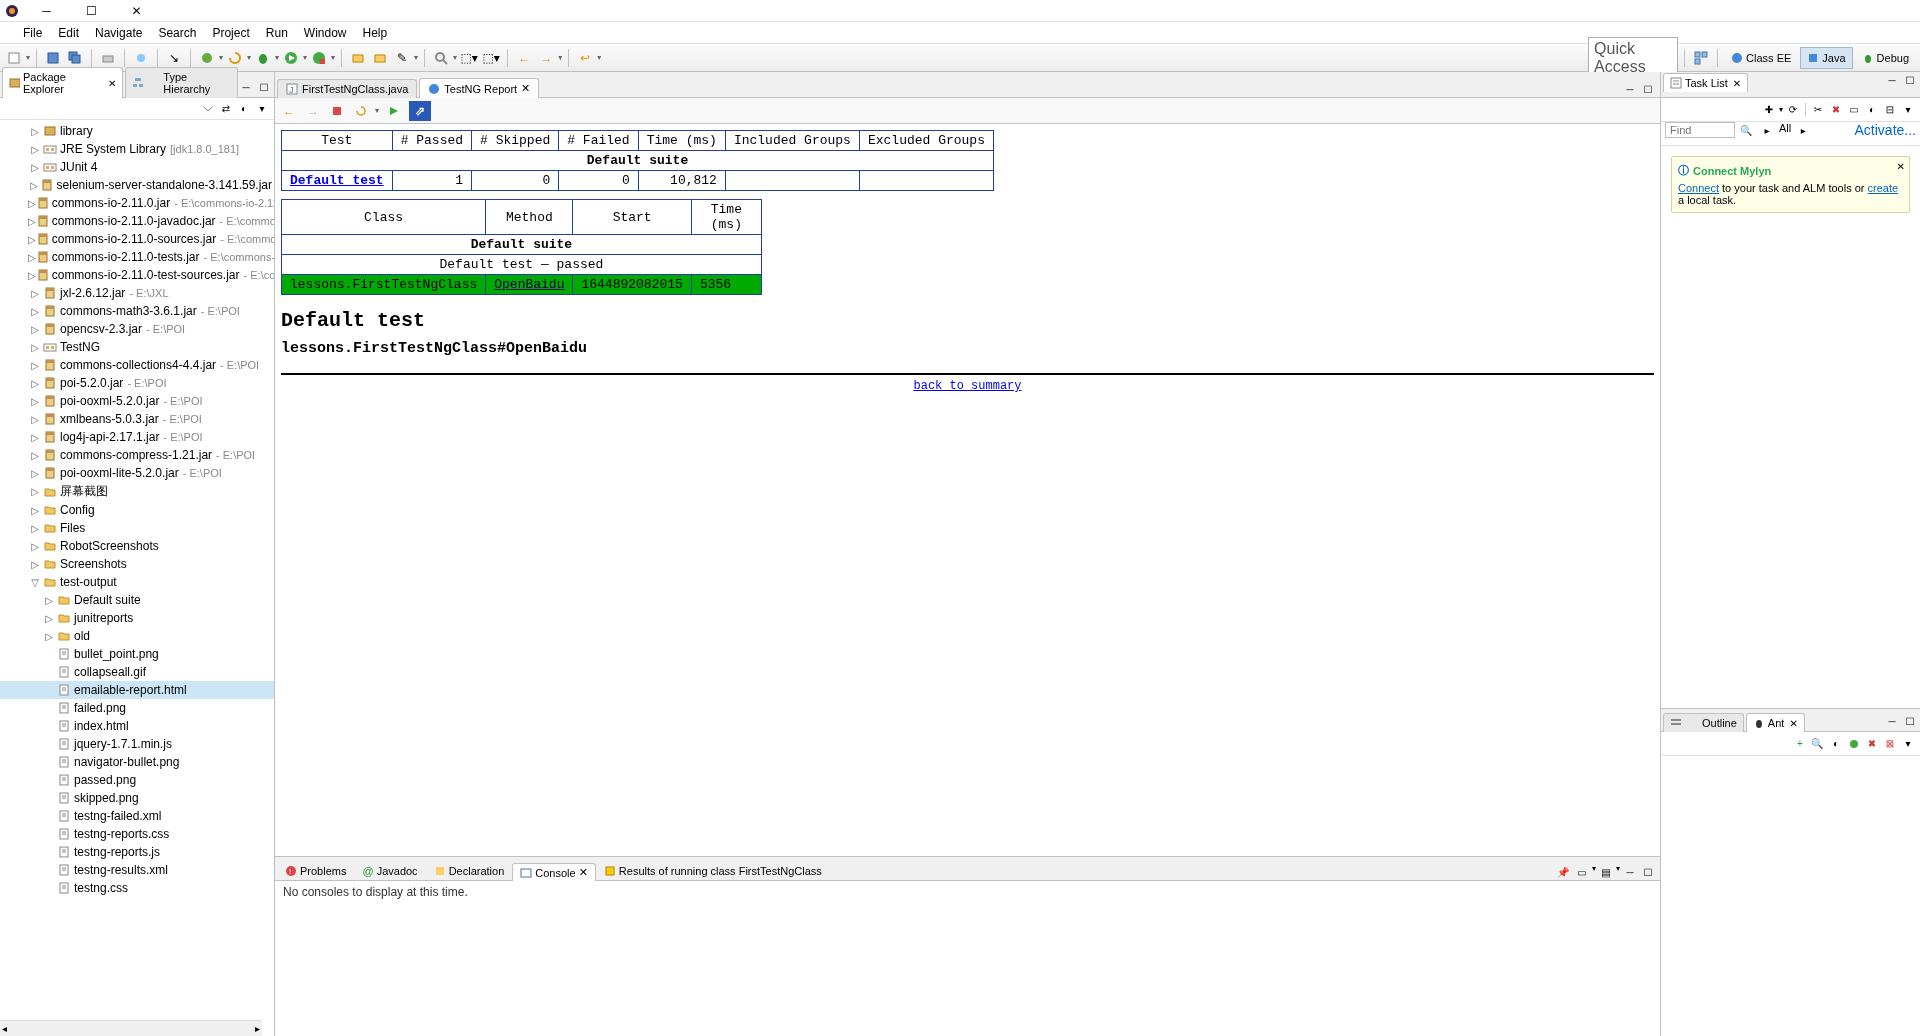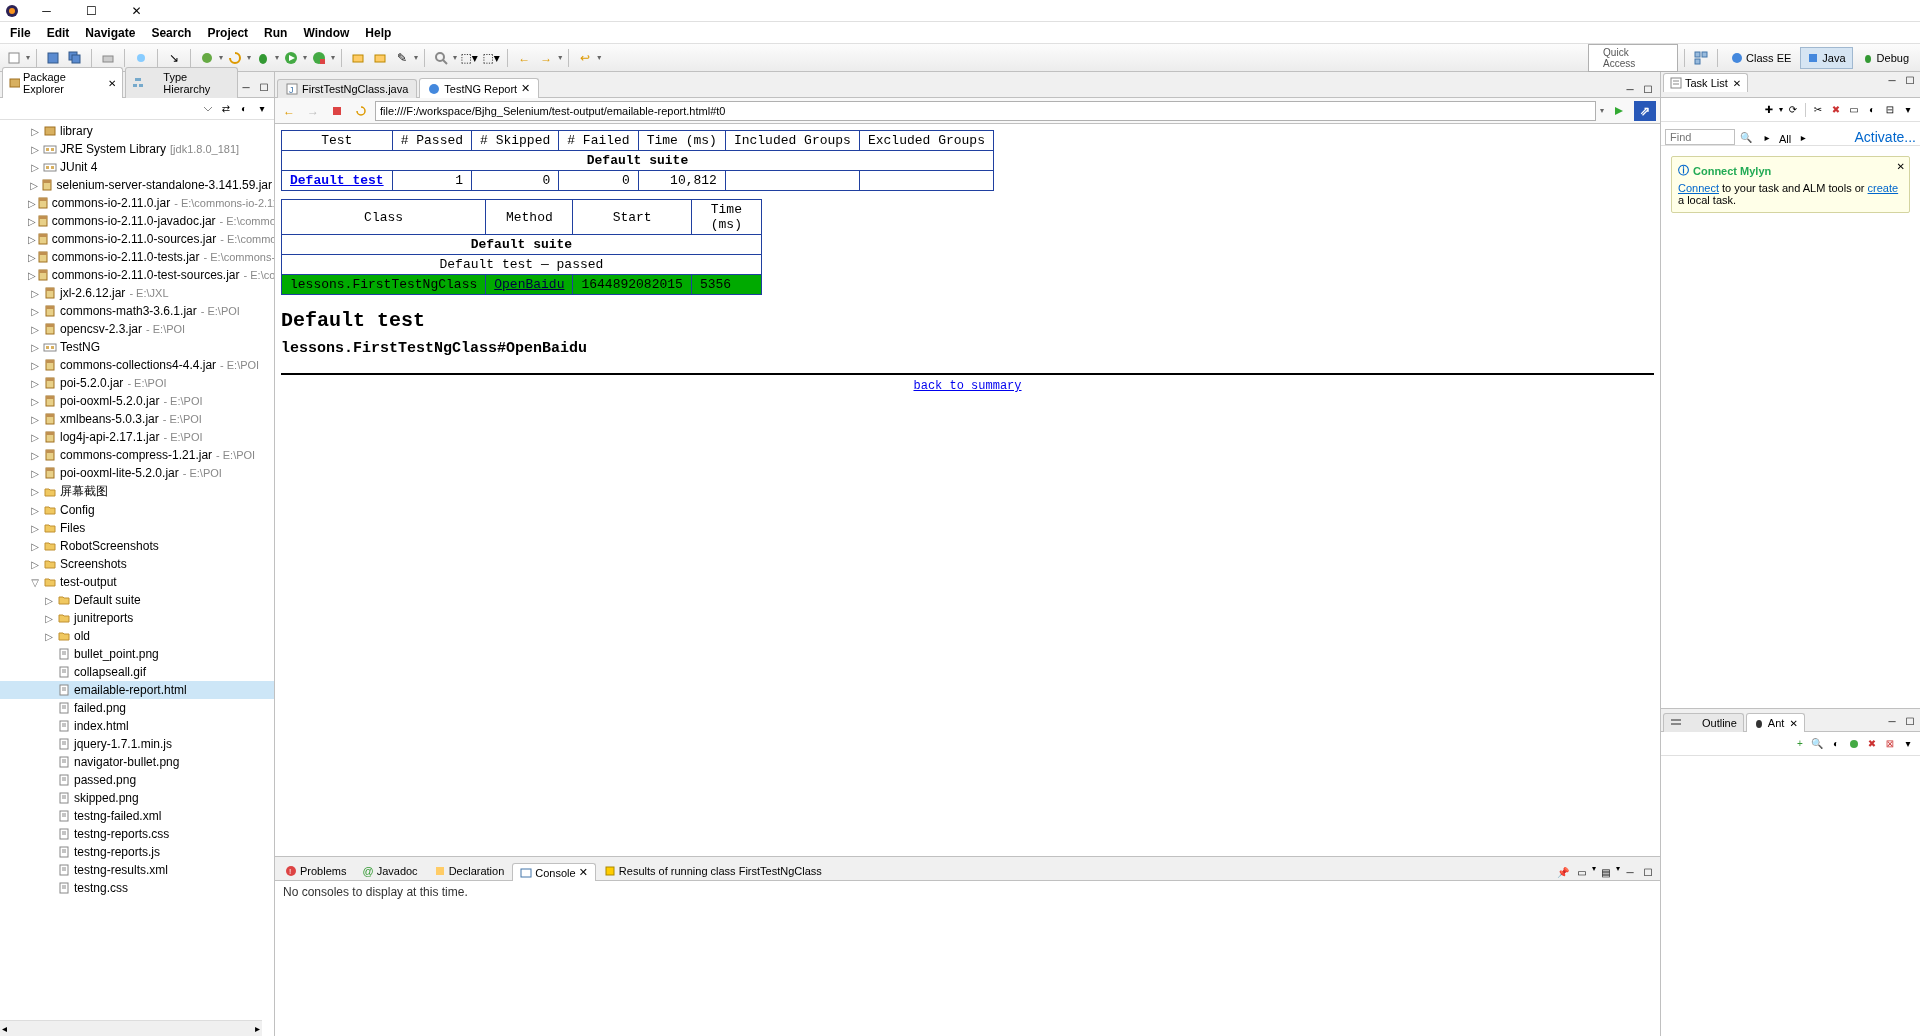--- a/index.html
+++ b/index.html
@@ -6,29 +6,29 @@
 body { font-family: "Segoe UI", Tahoma, sans-serif; font-size: 12px; background: #fff; color: #000; overflow: hidden; width: 1920px; height: 1036px; }
 
 
 .title-bar { height: 22px; background: #fff; display: flex; align-items: center; padding: 0 4px; border-bottom: 1px solid #e0e0e0; }
 .title-bar .eclipse-icon { width: 16px; height: 16px; margin-right: 4px; display:inline-flex; align-items:center; justify-content:center; }
 .title-bar .title-text { flex: 1; font-size: 12px; }
 .title-bar .win-btns { display: flex; gap: 0; }
 .title-bar .win-btn { width: 45px; height: 22px; display: flex; align-items: center; justify-content: center; cursor: default; }
 
 
-.menu-bar { height: 22px; display: flex; align-items: center; padding: 0 2px; border-bottom: 1px solid #e0e0e0; font-weight: bold; }
+.menu-bar { height: 22px; display: flex; align-items: center; padding: 0 15px; border-bottom: 1px solid #e0e0e0; }
 .menu-bar .menu-item { padding: 2px 8px; cursor: default; }
 
 
 .toolbar { height: 28px; display: flex; align-items: center; padding: 0 4px; border-bottom: 1px solid #c0c0c0; background: linear-gradient(#fcfcfc, #ececec); gap: 2px; }
 .toolbar .tb-btn { width: 20px; height: 20px; display: flex; align-items: center; justify-content: center; border-radius: 2px; }
 .toolbar .sep { width: 1px; height: 18px; background: #c0c0c0; margin: 0 4px; }
 .toolbar .spacer { flex: 1; }
-.toolbar .quick-access { border: 1px solid #b0b0b0; padding: 2px 14px; font-size: 10px; color: #555; width: 90px; background: #fff; }
+.toolbar .quick-access { border: 1px solid #b0b0b0; padding: 2px 5px; font-size: 16px; color: #555; width: 90px; background: #fff; }
 .perspective-btn { padding: 2px 6px; height: 22px; display: flex; align-items: center; gap: 3px; border: 1px solid transparent; font-size: 11px; }
 .perspective-btn.active { border: 1px solid #a0b8d0; background: #d6e5f3; }
 
 
 .main-layout { display: flex; height: calc(1036px - 22px - 22px - 28px); }
 
 
 .left-panel { width: 275px; display: flex; flex-direction: column; border-right: 1px solid #c0c0c0; }
 .view-tabs { height: 26px; display: flex; align-items: flex-end; background: #f0f0f0; border-bottom: 1px solid #c0c0c0; position: relative; }
 .view-tab { padding: 3px 6px; font-size: 11px; display: flex; align-items: center; gap: 3px; border: 1px solid #c0c0c0; border-bottom: none; background: #fff; position: relative; top: 1px; margin-left: 2px; border-radius: 3px 3px 0 0; }
@@ -83,21 +83,21 @@
 .bottom-tabs { height: 24px; display: flex; align-items: flex-end; background: #f0f0f0; border-bottom: 1px solid #c0c0c0; padding-left: 2px; }
 .bottom-tab { padding: 2px 7px; font-size: 11px; display: flex; align-items: center; gap: 3px; border: 1px solid transparent; }
 .bottom-tab.active { border: 1px solid #c0c0c0; border-bottom: none; background: #fff; position: relative; top: 1px; border-radius: 3px 3px 0 0; }
 .bottom-tools { margin-left: auto; display: flex; gap: 2px; padding-right: 4px; }
 .console-body { flex: 1; padding: 4px 8px; font-size: 12px; color: #333; }
 
 
 .right-panel { width: 260px; display: flex; flex-direction: column; border-left: 1px solid #c0c0c0; }
 .tasklist-header { height: 26px; display: flex; align-items: flex-start; background: #f0f0f0; border-bottom: 1px solid #c0c0c0; }
 .tasklist-toolbar { height: 24px; display: flex; align-items: center; padding: 0 4px; gap: 2px; border-bottom: 1px solid #e0e0e0; justify-content: flex-end; }
-.tasklist-find { height: 24px; display: flex; align-items: flex-end; padding: 0 4px; gap: 4px; border-bottom: 1px solid #e0e0e0; }
+.tasklist-find { height: 24px; display: flex; align-items: flex-start; padding: 0 4px; gap: 4px; border-bottom: 1px solid #e0e0e0; }
 .tasklist-find input { border: 1px solid #c0c0c0; padding: 1px 4px; font-size: 11px; width: 70px; color: #888; }
 .tasklist-body { flex: 1; padding: 6px; font-size: 11px; overflow: auto; }
 .mylyn-panel { border: 1px solid #d4d4a0; background: #ffffe8; padding: 6px; font-size: 11px; margin: 4px; border-radius: 2px; position: relative; }
 .mylyn-panel .mylyn-title { font-weight: bold; color: #2a5; display: flex; align-items: center; gap: 4px; }
 .mylyn-panel a { color: #0066cc; text-decoration: underline; }
 .mylyn-close { position: absolute; top: 4px; right: 4px; font-size: 10px; cursor: pointer; }
 
 .outline-header { height: 24px; display: flex; align-items: flex-end; background: #f0f0f0; border-bottom: 1px solid #c0c0c0; border-top: 1px solid #c0c0c0; }
 .outline-toolbar { height: 24px; display: flex; align-items: center; justify-content: flex-end; padding: 0 4px; gap: 2px; border-bottom: 1px solid #e0e0e0; }
 .outline-body { flex: 0 0 280px; }
@@ -783,21 +783,20 @@
       <span class="nav-btn">
           <svg width="12" height="12">
             <rect x="2" y="2" width="8" height="8" fill="#d44"></rect>
           </svg>
         </span>
       <span class="nav-btn">
           <svg width="12" height="12">
             <path d="M6 2 A4 4 0 1 1 2 6" fill="none" stroke="#d90" stroke-width="1.5"></path>
           </svg>
         </span>
-      <input class="url-input" value="file:///F:/workspace/Bjhg_Selenium/test-output/emailable-report.html#t0" style="">
       <span style="font-size:8px;color:#666">▾</span>
       <span class="go-btn">
           <svg width="14" height="14">
             <path d="M3 3 L11 7 L3 11 Z" fill="#3a3"></path>
           </svg>
         </span>
       <span class="go-btn" style="background:#2858b8;color:#fff;font-weight:bold;">⇗</span>
     </div>
 
     <div class="report-area">

